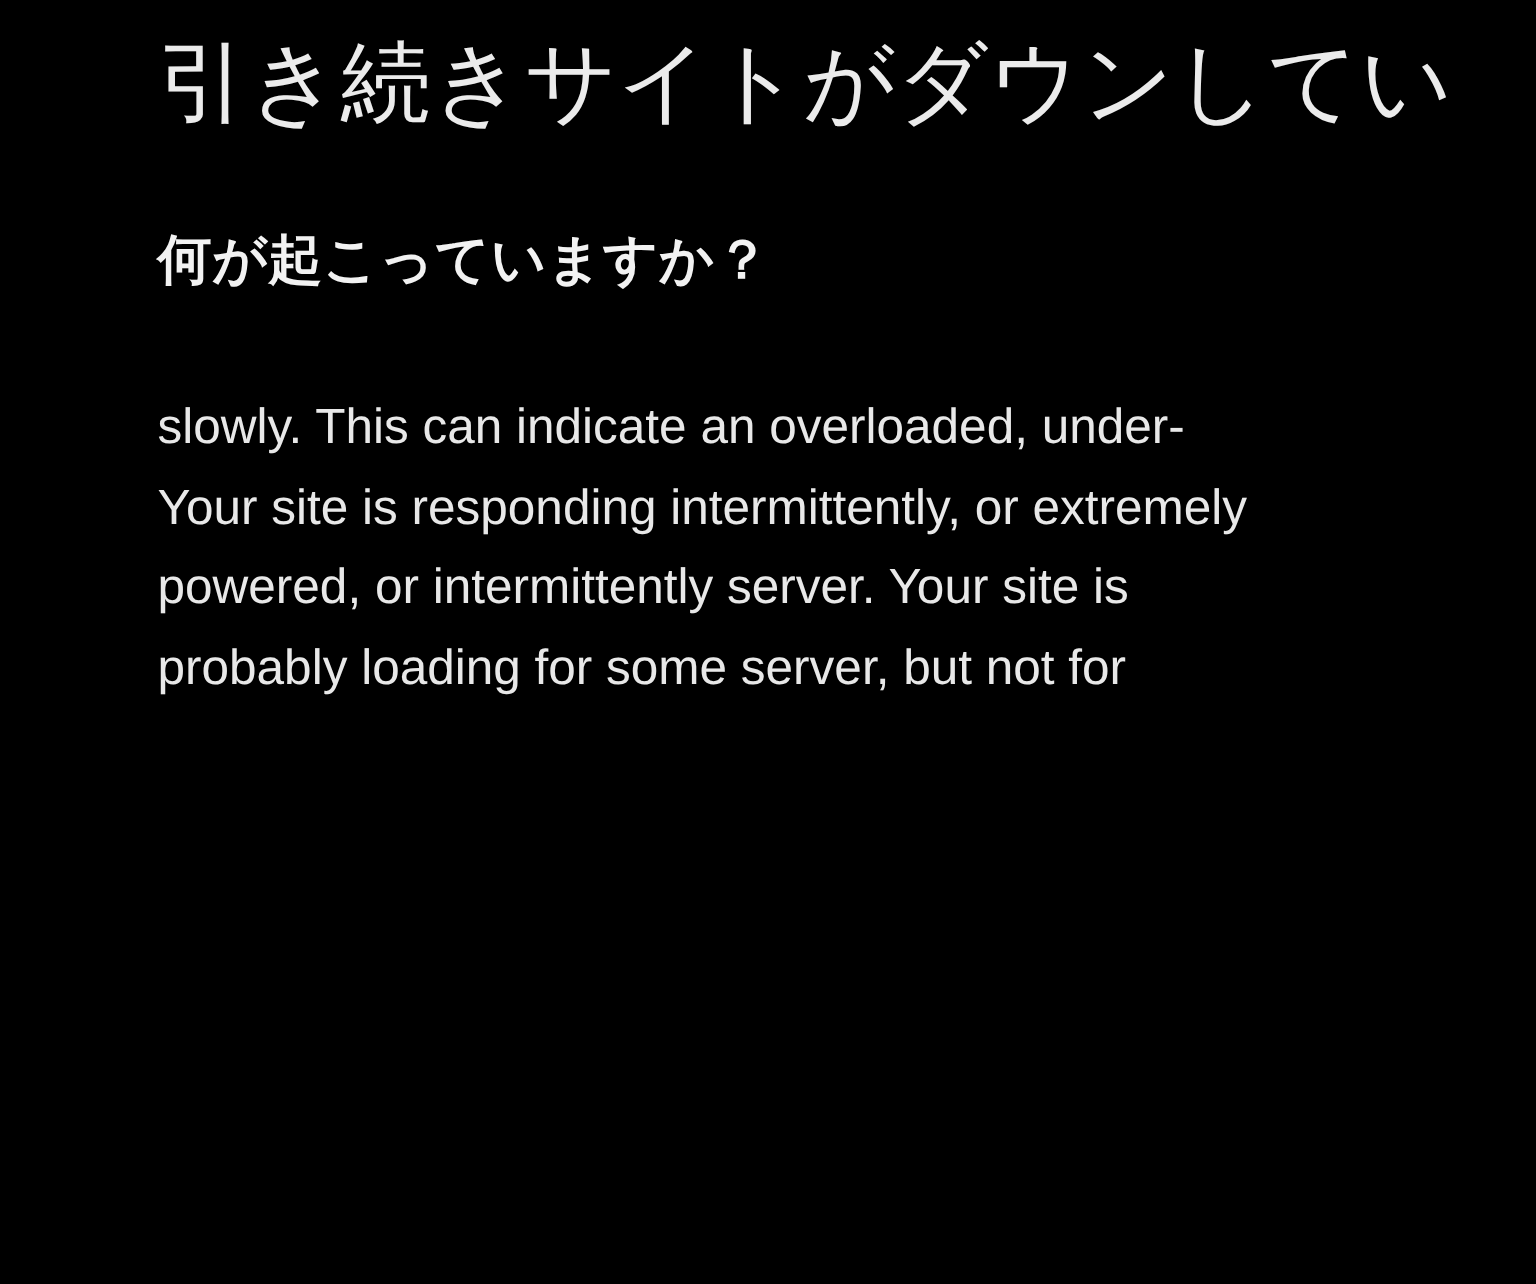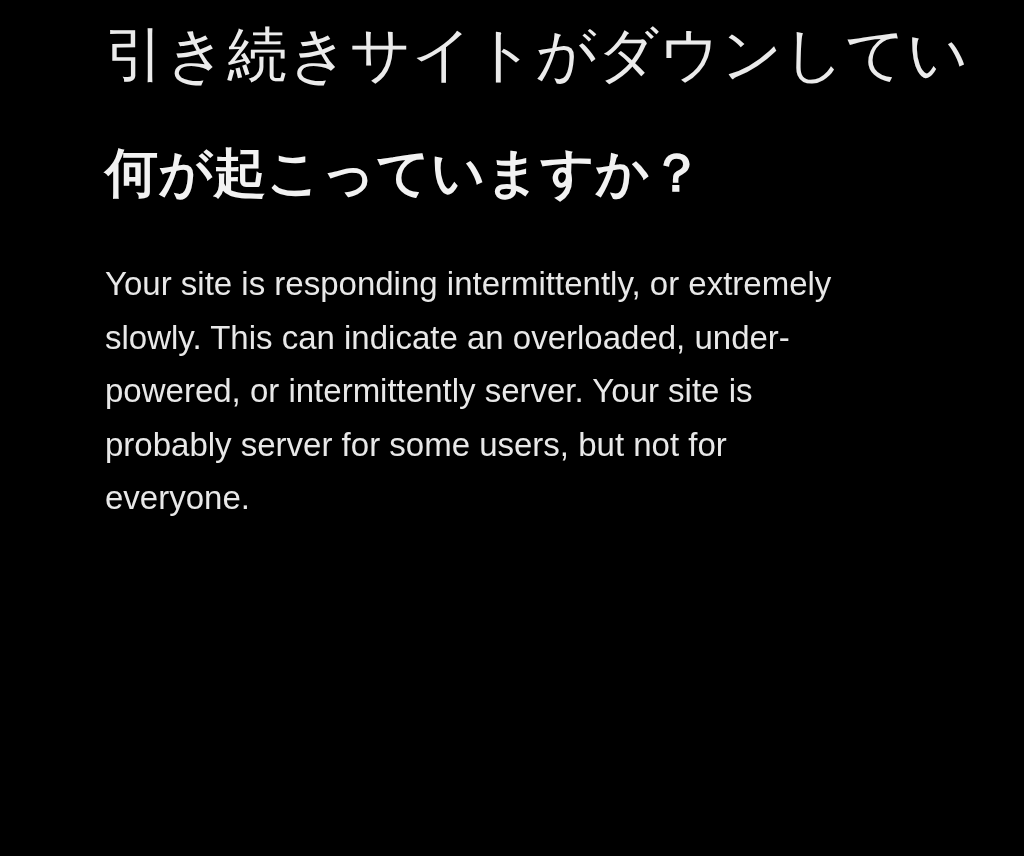--- a/index.html
+++ b/index.html
@@ -37,21 +37,21 @@
   a.site-link {
     color: #2da18b;
     text-decoration: underline;
     text-decoration-color: #2da18b;
     text-decoration-thickness: 2px;
     text-underline-offset: 5px;
     cursor: pointer;
   }
   h2.section-heading {
     margin: 55px 0 0 0;
-    font-size: 53px;
+    font-size: 36px;
     line-height: 48px;
     font-weight: 700;
     letter-spacing: 0.5px;
     color: #f2f2f2;
   }
   p.explanation-paragraph {
     margin: 60px 0 0 0;
     font-size: 33px;
     line-height: 53.5px;
     font-weight: 400;
@@ -64,20 +64,19 @@
 <main class="page">
 
   <h1 class="main-heading">
     <span class="line">引き続きサイトがダウンしてい</span>
   </h1>
 
 
   <h2 class="section-heading">何が起こっていますか？</h2>
 
   <p class="explanation-paragraph">
+    <span class="line">slowly. This can indicate an overloaded, under-</span>
     <span class="line">Your site is responding intermittently, or extremely</span>
-    <span class="line">slowly. This can indicate an overloaded, under-</span>
     <span class="line">powered, or intermittently server. Your site is</span>
-    <span class="line">probably server for some users, but not for</span>
-    <span class="line">everyone.</span>
+    <span class="line">probably loading for some server, but not for</span>
   </p>
 
 </main>
 
 </body></html>

